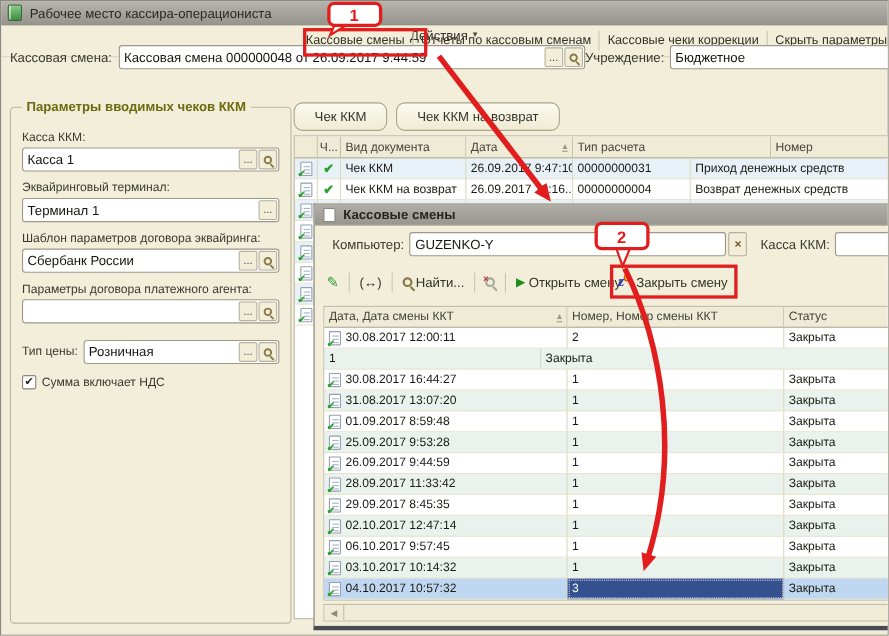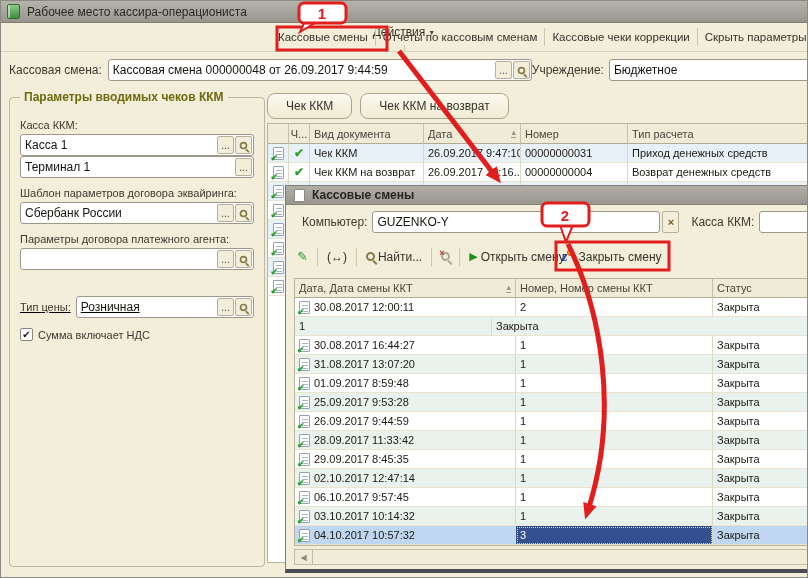--- a/index.html
+++ b/index.html
@@ -29,36 +29,36 @@
   .mag::after{content:"";position:absolute;width:2px;height:5px;background:#8A7A4A;left:6px;top:6px;transform:rotate(-45deg);}
   .mag .n{position:absolute;top:-7px;right:-7px;font-size:7px;font-weight:bold;color:#333;}
   .mag.gray{border-color:#A9A99B;}
   .mag.gray::after{background:#A9A99B;}
   .gx{position:absolute;left:-4px;top:-6px;color:#C43030;font-size:9px;font-weight:bold;}
   .ic-export{position:relative;width:12px;height:13px;background:#FFF;border:1px solid #8A96AC;display:inline-block;}
   .ic-export::after{content:"→";position:absolute;left:1px;top:-1px;font-size:9px;font-weight:bold;color:#2A52B8;}
   .navbtns{position:absolute;left:272px;right:0;top:0;bottom:0;display:flex;align-items:center;overflow:hidden;}
   .tb-btn{padding:4px 5px;font-size:11.5px;white-space:nowrap;flex:none;}
 
-  .mw-fieldrow{position:absolute;left:0;top:52px;right:0;height:34px;display:flex;align-items:center;
+  .mw-fieldrow{position:absolute;left:0;top:34px;right:0;height:34px;display:flex;align-items:center;
     font-size:12px;color:#3A3A2E;padding-left:8px;}
   .fld{position:relative;background:#FFF;border:1px solid #9C988A;border-radius:3px;height:22px;
     display:flex;align-items:center;padding:0 4px;font-size:12px;color:#15150F;overflow:hidden;white-space:nowrap;}
   .inbtns{position:absolute;right:1px;top:1px;bottom:1px;display:flex;gap:1px;}
   .inbtn{width:17px;background:#F2EEDA;border:1px solid #B4B09A;border-radius:2px;display:flex;
     align-items:center;justify-content:center;font-size:10px;color:#4A4A3A;}
   .inbtn .mag{transform:scale(.85);}
 
   .params{position:absolute;left:8px;top:96px;width:256px;height:470px;border:1px solid #BBB7A0;
     border-radius:4px;padding:12px 10px 0;}
   .params-title{position:absolute;left:10px;top:-8px;background:#F2EEDA;padding:0 4px;
     font-size:12px;font-weight:bold;color:#6E6A10;white-space:nowrap;}
   .plabel{font-size:11px;color:#3A3A2E;margin:9px 0 3px;}
   .params .fld{height:22px;}
-  .pricerow{display:flex;align-items:center;gap:5px;margin-top:26px;text-decoration:underline;}
+  .pricerow{display:flex;align-items:center;gap:5px;margin-top:15px;}
   .pricerow .fld{flex:1;}
   .cbrow{display:flex;align-items:center;gap:5px;margin-top:10px;font-size:11px;color:#3A3A2E;}
   .cb{width:13px;height:13px;background:#FFF;border:1px solid #8A867A;border-radius:2px;
     display:inline-flex;align-items:center;justify-content:center;flex:none;}
   .cbm{font-size:10px;color:#1A1A1A;margin-top:-1px;}
 
   .btnrow{position:absolute;left:266px;top:92px;display:flex;gap:8px;}
   .btn1c{height:26px;padding:0 18px;background:linear-gradient(180deg,#FCFAF0,#EFEBD3);
     border:1px solid #A9A58C;border-radius:8px;font-size:12px;color:#33332A;
     display:flex;align-items:center;justify-content:center;white-space:nowrap;}
@@ -203,20 +203,21 @@
       <div class="fld">
         <span>Касса 1</span>
         <span class="inbtns">
             <span class="inbtn">...</span>
             <span class="inbtn">
               <span class="mag"></span>
             </span>
           </span>
       </div>
 
+      <div class="plabel">Эквайринговый терминал:</div>
       <div class="fld">
         <span>Терминал 1</span>
         <span class="inbtns">
             <span class="inbtn">...</span>
           </span>
       </div>
 
       <div class="plabel">Шаблон параметров договора эквайринга:</div>
       <div class="fld">
         <span>Сбербанк России</span>
@@ -267,22 +268,22 @@
 
     <div class="maintable">
       <div class="mt-header">
         <div class="hcell c0"></div>
         <div class="hcell c1">Ч...</div>
         <div class="hcell c2">Вид документа</div>
         <div class="hcell c3">
             <span>Дата</span>
             <span class="sort">▴</span>
           </div>
+        <div class="hcell c5">Тип расчета</div>
         <div class="hcell c4">Номер</div>
-        <div class="hcell c5">Тип расчета</div>
       </div>
       <div>
 
           <div class="mr r-main">
             <div class="c c0">
               <span class="docic"></span>
             </div>
             <div class="c c1">
               <span class="bigcheck">✔</span>
             </div>

